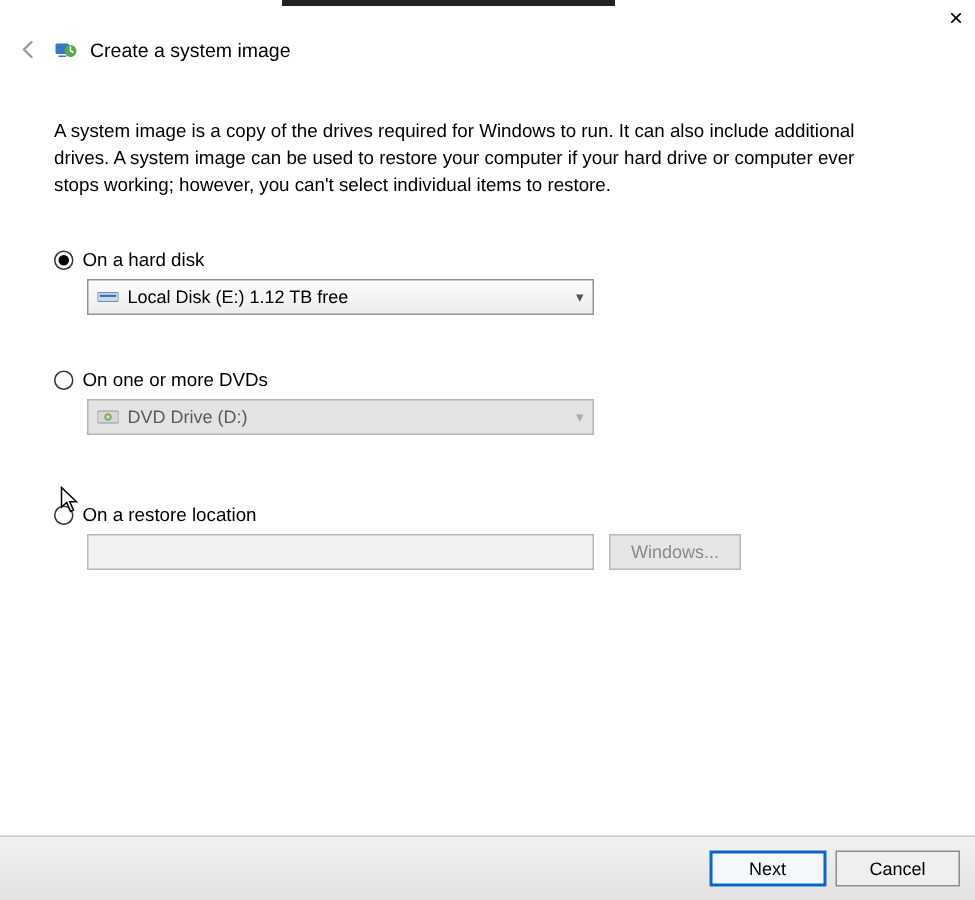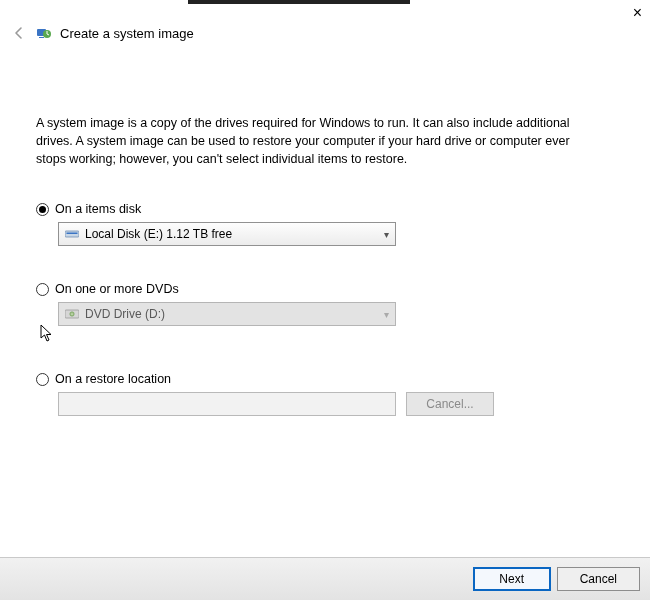--- a/index.html
+++ b/index.html
@@ -59,21 +59,20 @@
     font-size: 17px;
     font-weight: 400;
     margin-bottom: 18px;
   }
   .description {
     color: #000;
     font-size: 12.5px;
     line-height: 1.45;
     margin-bottom: 34px;
     max-width: 560px;
-    margin-top: 36px;
   }
   .option-group {
     margin-bottom: 36px;
   }
   .radio-row {
     display: flex;
     align-items: center;
     gap: 6px;
     margin-bottom: 6px;
   }
@@ -208,21 +207,21 @@
   </span>
   <span class="title-text">Create a system image</span>
 </div>
 
 <div class="content">
   <div class="description">A system image is a copy of the drives required for Windows to run. It can also include additional drives. A system image can be used to restore your computer if your hard drive or computer ever stops working; however, you can't select individual items to restore.</div>
 
   <div class="option-group">
     <div class="radio-row">
       <span class="radio-circle selected"></span>
-      <span class="radio-label">On a items disk</span>
+      <span class="radio-label">On a hard disk</span>
     </div>
     <div class="combo">
       <span class="small-icon">
         <svg viewBox="0 0 14 12" width="14" height="12">
           <rect x="0" y="3" width="14" height="6" rx="1" fill="#c9d7e6" stroke="#6e8db3" stroke-width="0.8"></rect>
           <rect x="1.5" y="4.5" width="11" height="1.5" fill="#3a74c4"></rect>
         </svg>
       </span>
       <span class="combo-text">Local Disk (E:)  1.12 TB free</span>
       <span class="chev">▾</span>
@@ -247,21 +246,21 @@
     </div>
   </div>
 
   <div class="option-group" style="margin-top:46px;">
     <div class="radio-row">
       <span class="radio-circle"></span>
       <span class="radio-label">On a restore location</span>
     </div>
     <div class="net-row">
       <input class="net-input" disabled="" value="" style="">
-      <button class="select-btn" disabled="">Cancel...</button>
+      <button class="select-btn" disabled="">Windows...</button>
     </div>
   </div>
 </div>
 
 <span class="cursor-arrow">
   <svg width="14" height="18" viewBox="0 0 14 18">
     <path d="M1 1 L1 14 L4.5 11 L7 17 L9 16 L6.5 10.5 L11 10.5 Z" fill="#fff" stroke="#000" stroke-width="1"></path>
   </svg>
 </span>
 

